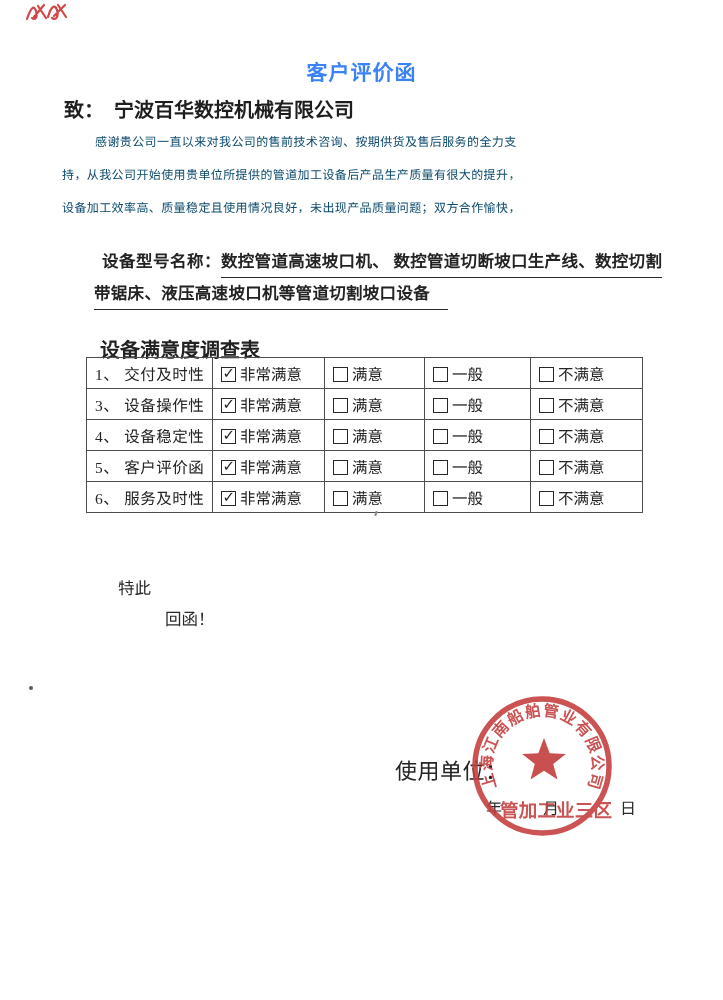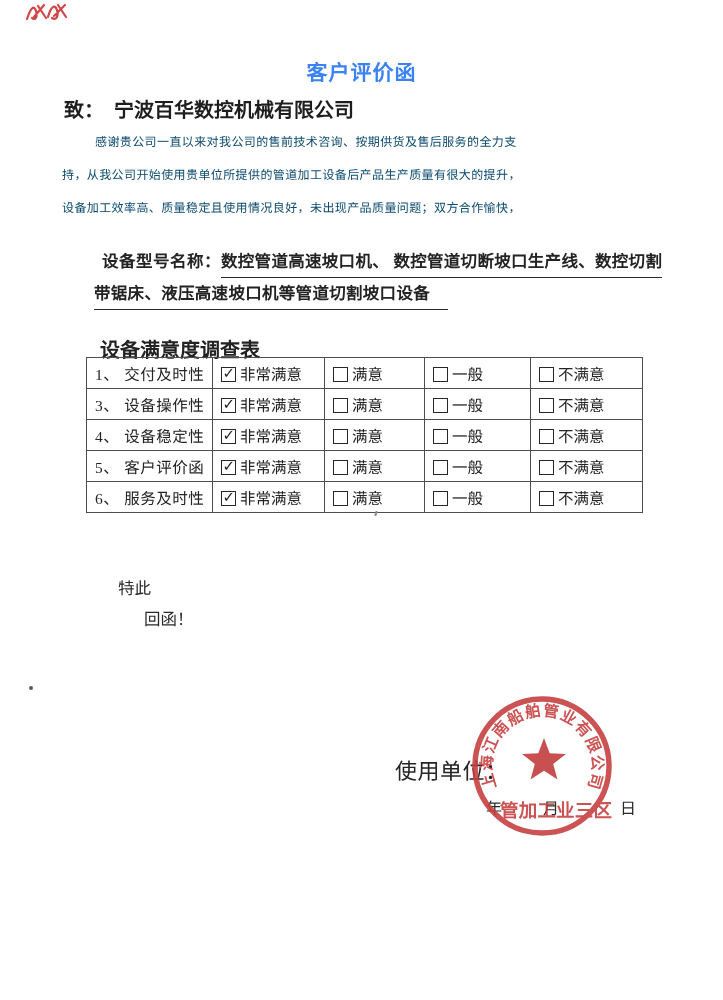--- a/index.html
+++ b/index.html
@@ -46,21 +46,21 @@
     vertical-align:-2px;margin-right:4px;position:relative;background:#fff;
   }
   .cb.checked::after{
     content:"\2713";position:absolute;left:0.5px;top:-4.5px;
     font-size:15px;font-weight:700;color:#1c1c1c;
     font-family:"DejaVu Sans",sans-serif;
   }
   .opt-label{font-weight:500;}
   
   .closing1{position:absolute;left:118px;top:575px;font-size:16.5px;color:#2a2a2a;}
-  .closing2{position:absolute;left:144px;top:606px;font-size:16.5px;color:#2a2a2a;}
+  .closing2{position:absolute;left:165px;top:606px;font-size:16.5px;color:#2a2a2a;}
   
   .ink-dot{position:absolute;left:29px;top:686px;width:4px;height:4px;background:#3c3c3c;border-radius:50%;opacity:.85;}
   .speck{position:absolute;left:375px;top:511px;width:2px;height:5px;background:#8a8a8a;transform:rotate(18deg);}
   
   .signer{position:absolute;left:395px;top:753px;font-size:22px;font-weight:500;color:#242424;letter-spacing:0.5px;}
   .date-char{position:absolute;top:795px;font-size:16px;color:#2a2a2a;z-index:1;}
   .d-year{left:486px;}
   .d-month{left:543px;}
   .d-day{left:620px;}
   

